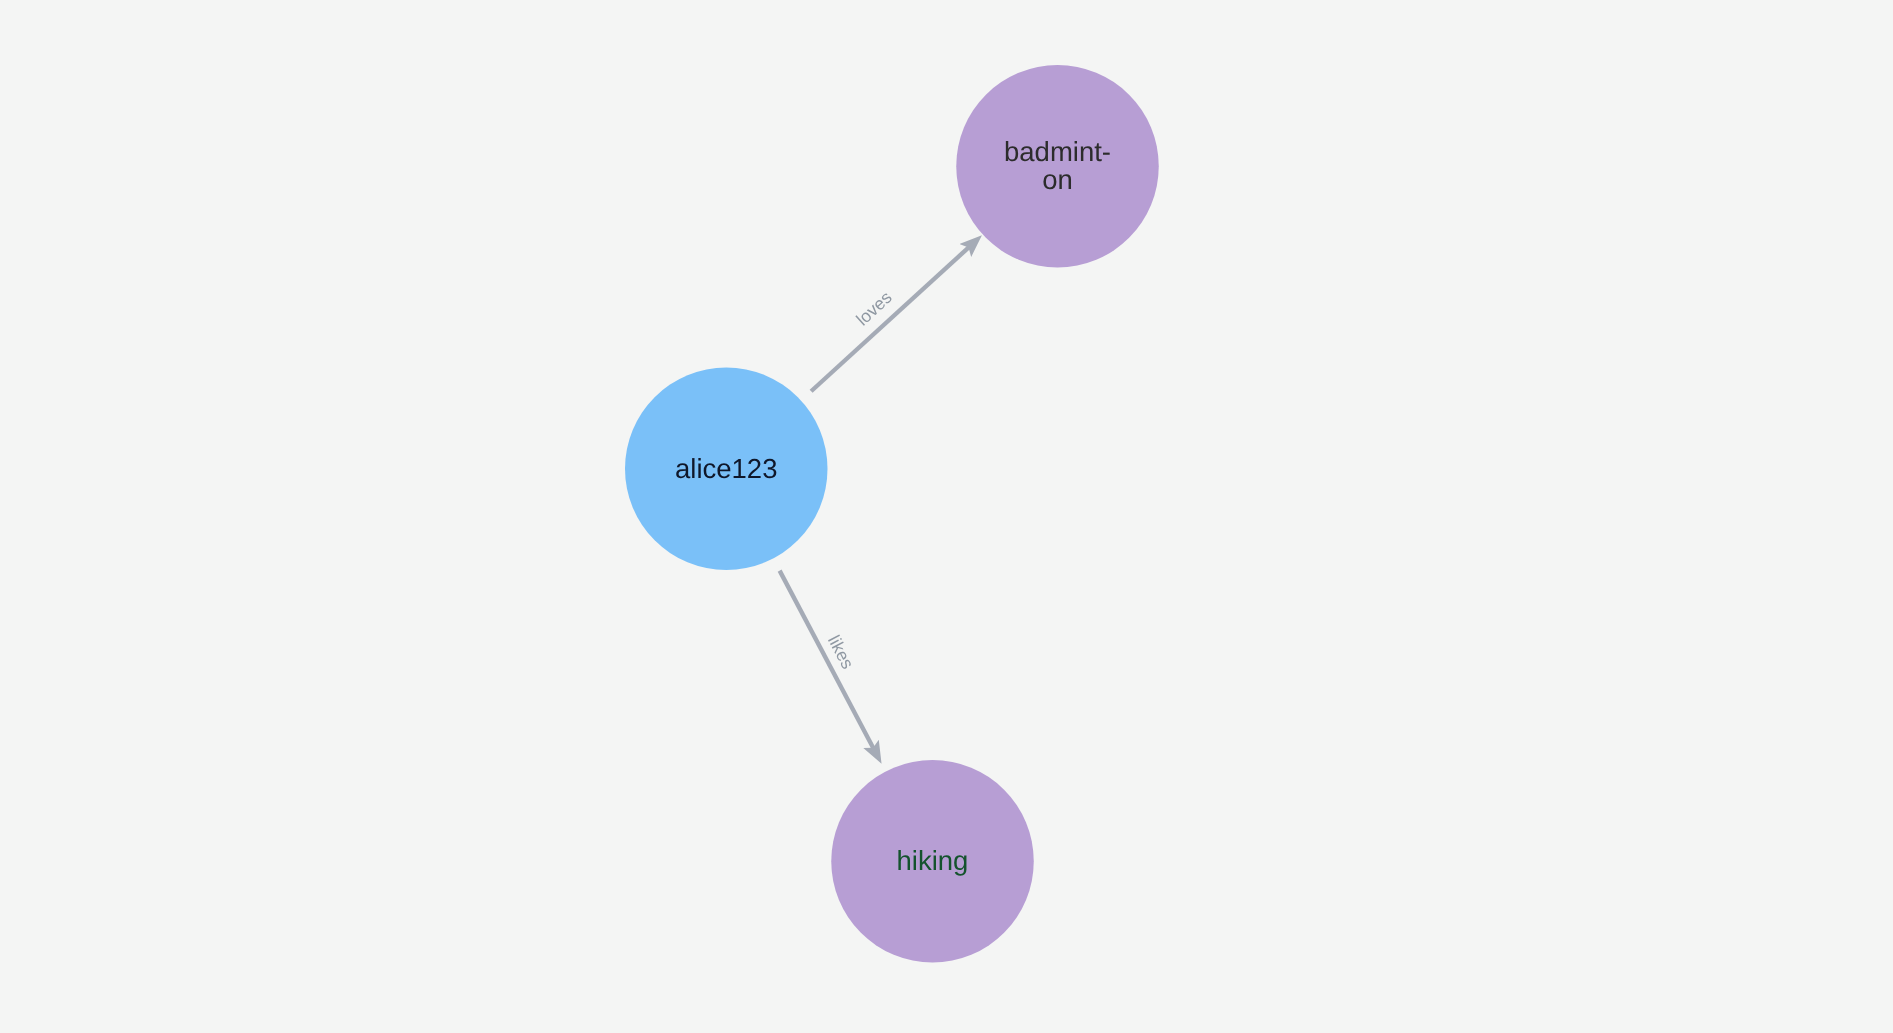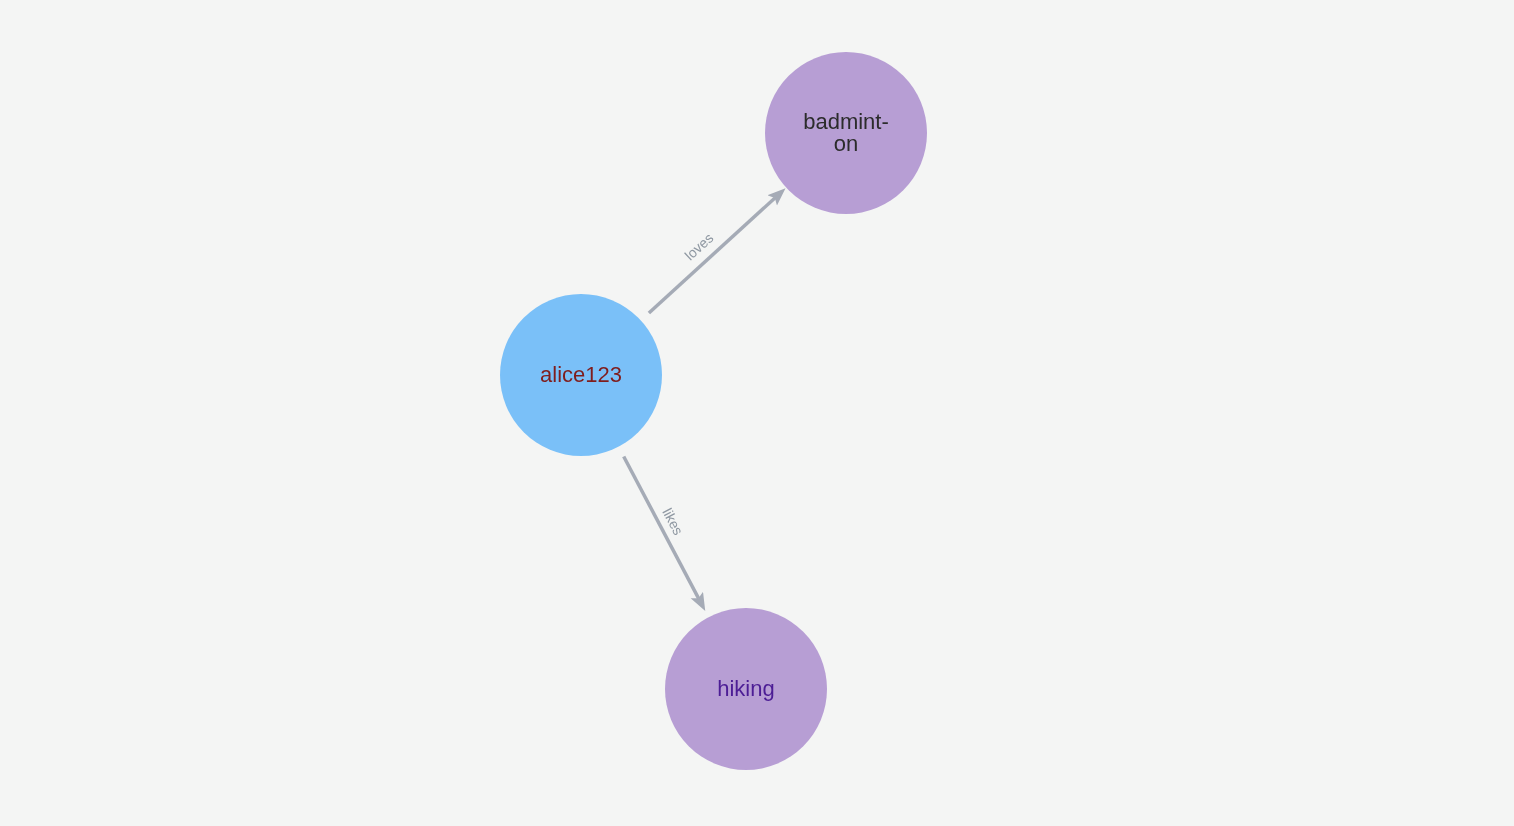--- a/index.html
+++ b/index.html
@@ -64,26 +64,26 @@
       <line class="edge-line" x1="648.9" y1="313.0" x2="775.2" y2="197.7" marker-end="url(#arrowhead)" style="stroke: rgb(165, 171, 182);"></line>
       <text class="edge-label" transform="translate(699,246.5) rotate(-42.4)" style="fill: rgb(143, 152, 162);">loves</text>
     </g>
 
     <g>
       <line class="edge-line" x1="623.7" y1="456.5" x2="698.7" y2="598.6" marker-end="url(#arrowhead)" style="stroke: rgb(165, 171, 182);"></line>
       <text class="edge-label" transform="translate(673,521.5) rotate(62.3)" style="fill: rgb(143, 152, 162);">likes</text>
     </g>
   </svg>
 
-  <div class="node node-alice" style="background: rgb(122, 192, 248); color: #7f1d1d;">
+  <div class="node node-alice" style="background: rgb(122, 192, 248); color: #0f172a;">
     <span>alice123</span>
   </div>
 
   <div class="node node-badminton" style="background: rgb(183, 158, 212); color: rgb(44, 44, 44);">
     <span>badmint-
 on</span>
   </div>
 
-  <div class="node node-hiking" style="background: rgb(183, 158, 212); color: #4c1d95;">
+  <div class="node node-hiking" style="background: rgb(183, 158, 212); color: #14532d;">
     <span>hiking</span>
   </div>
 
 </div>
 
 </body></html>

